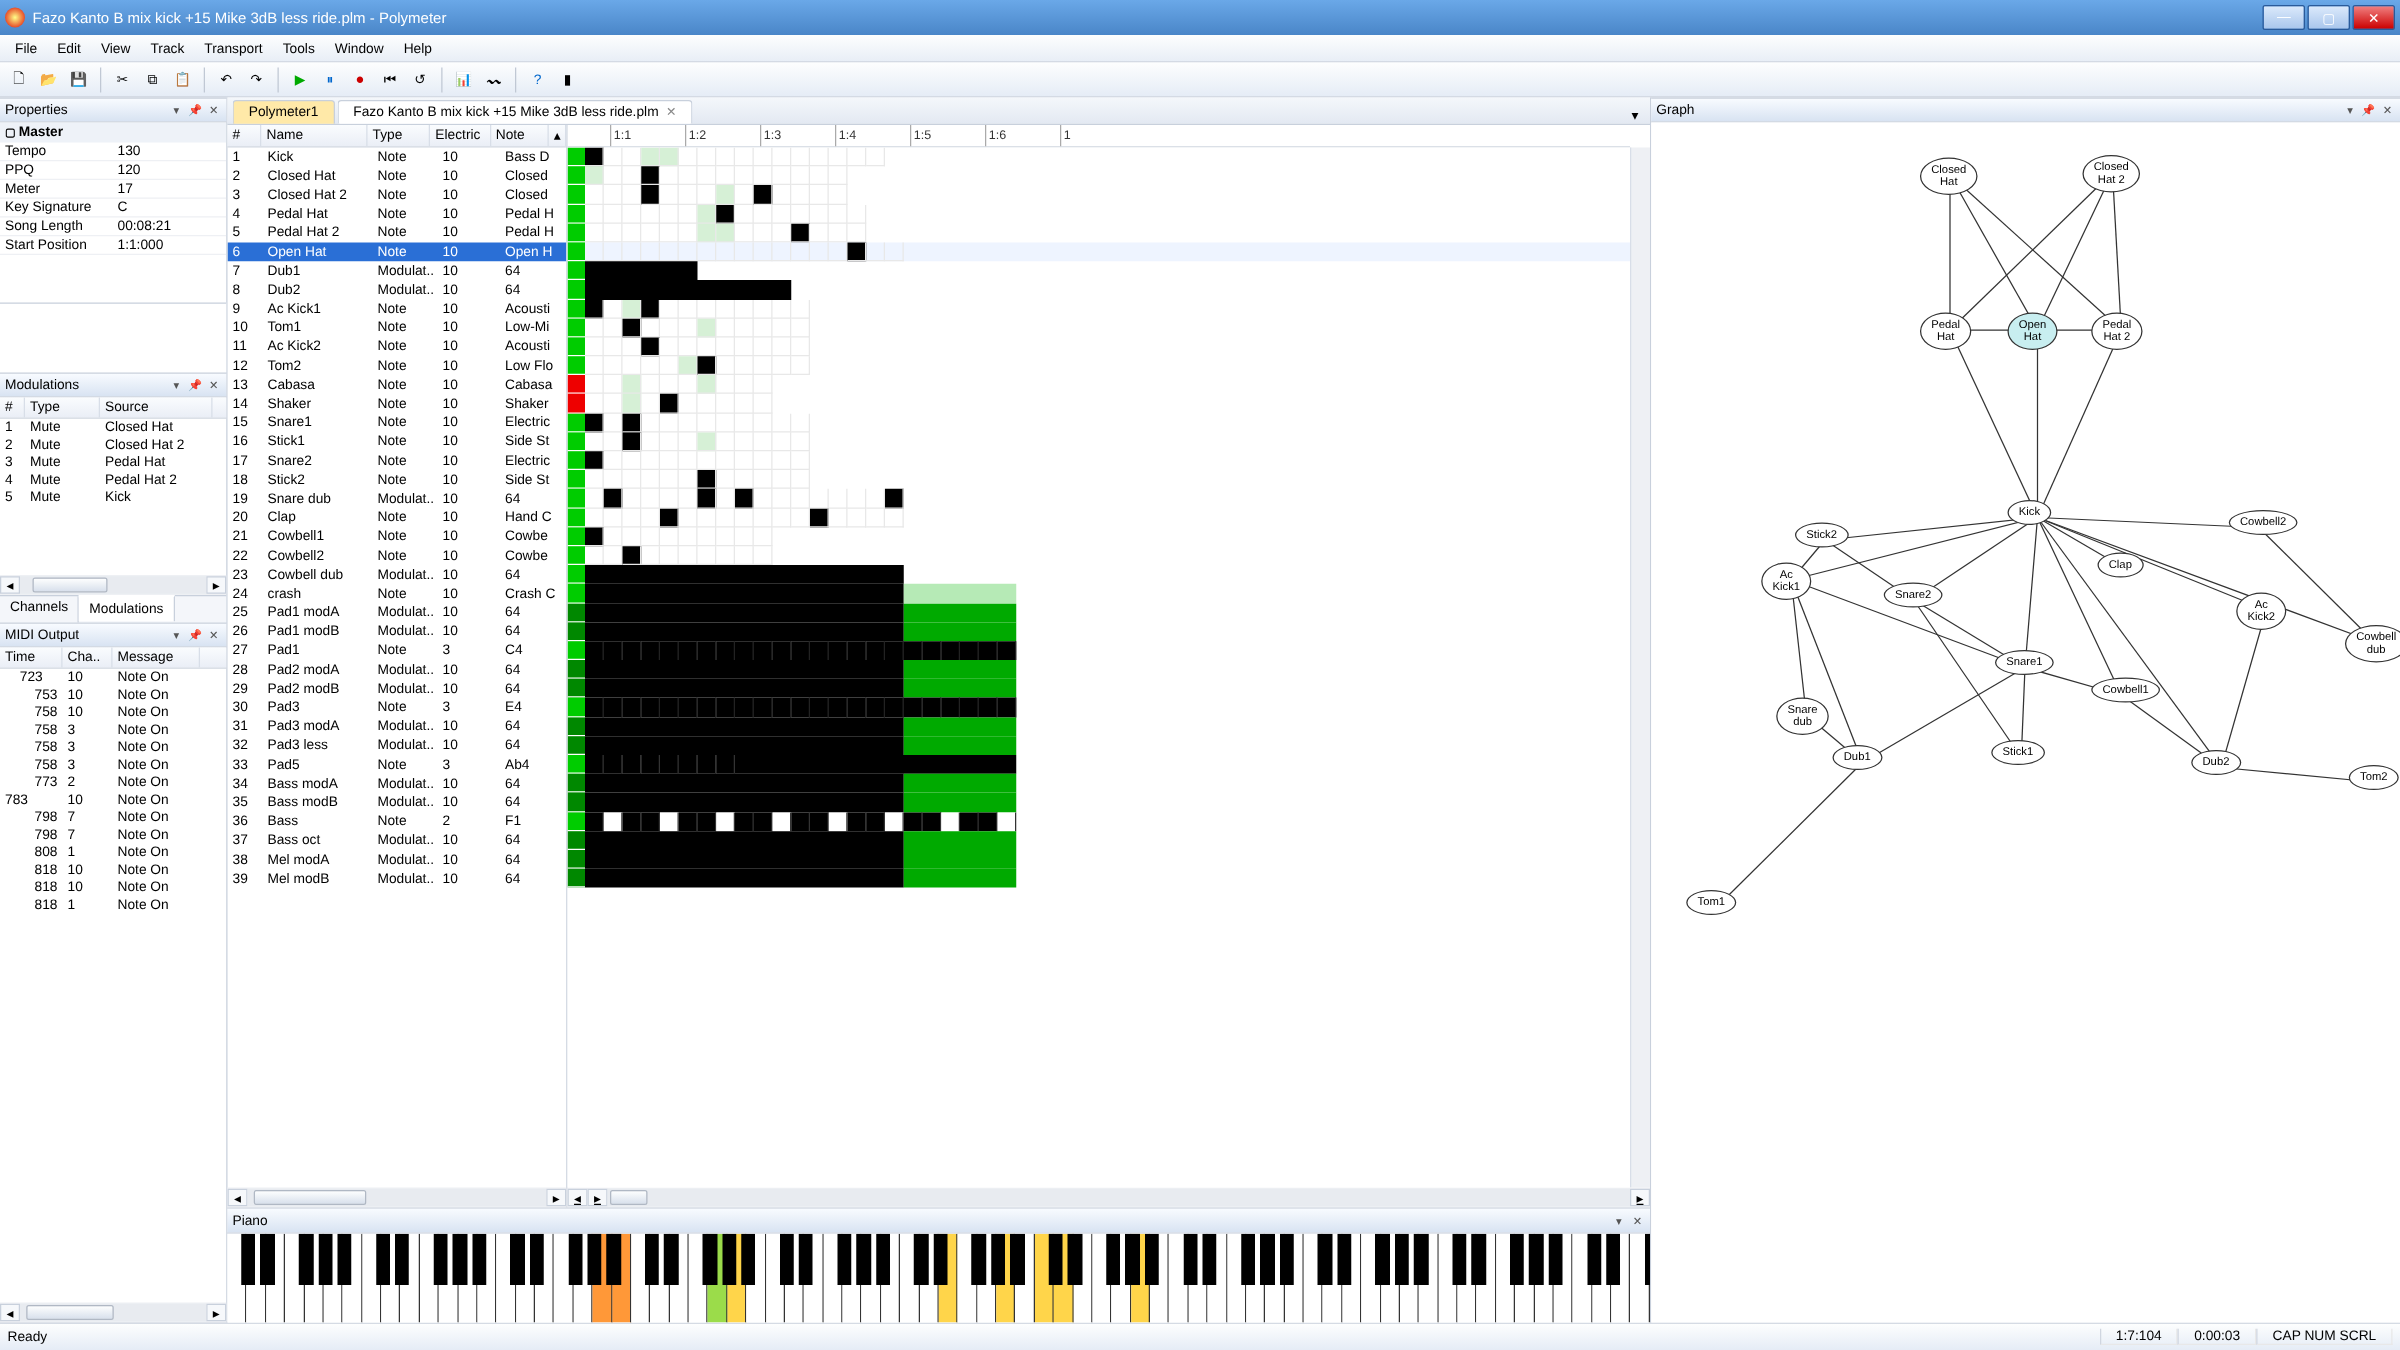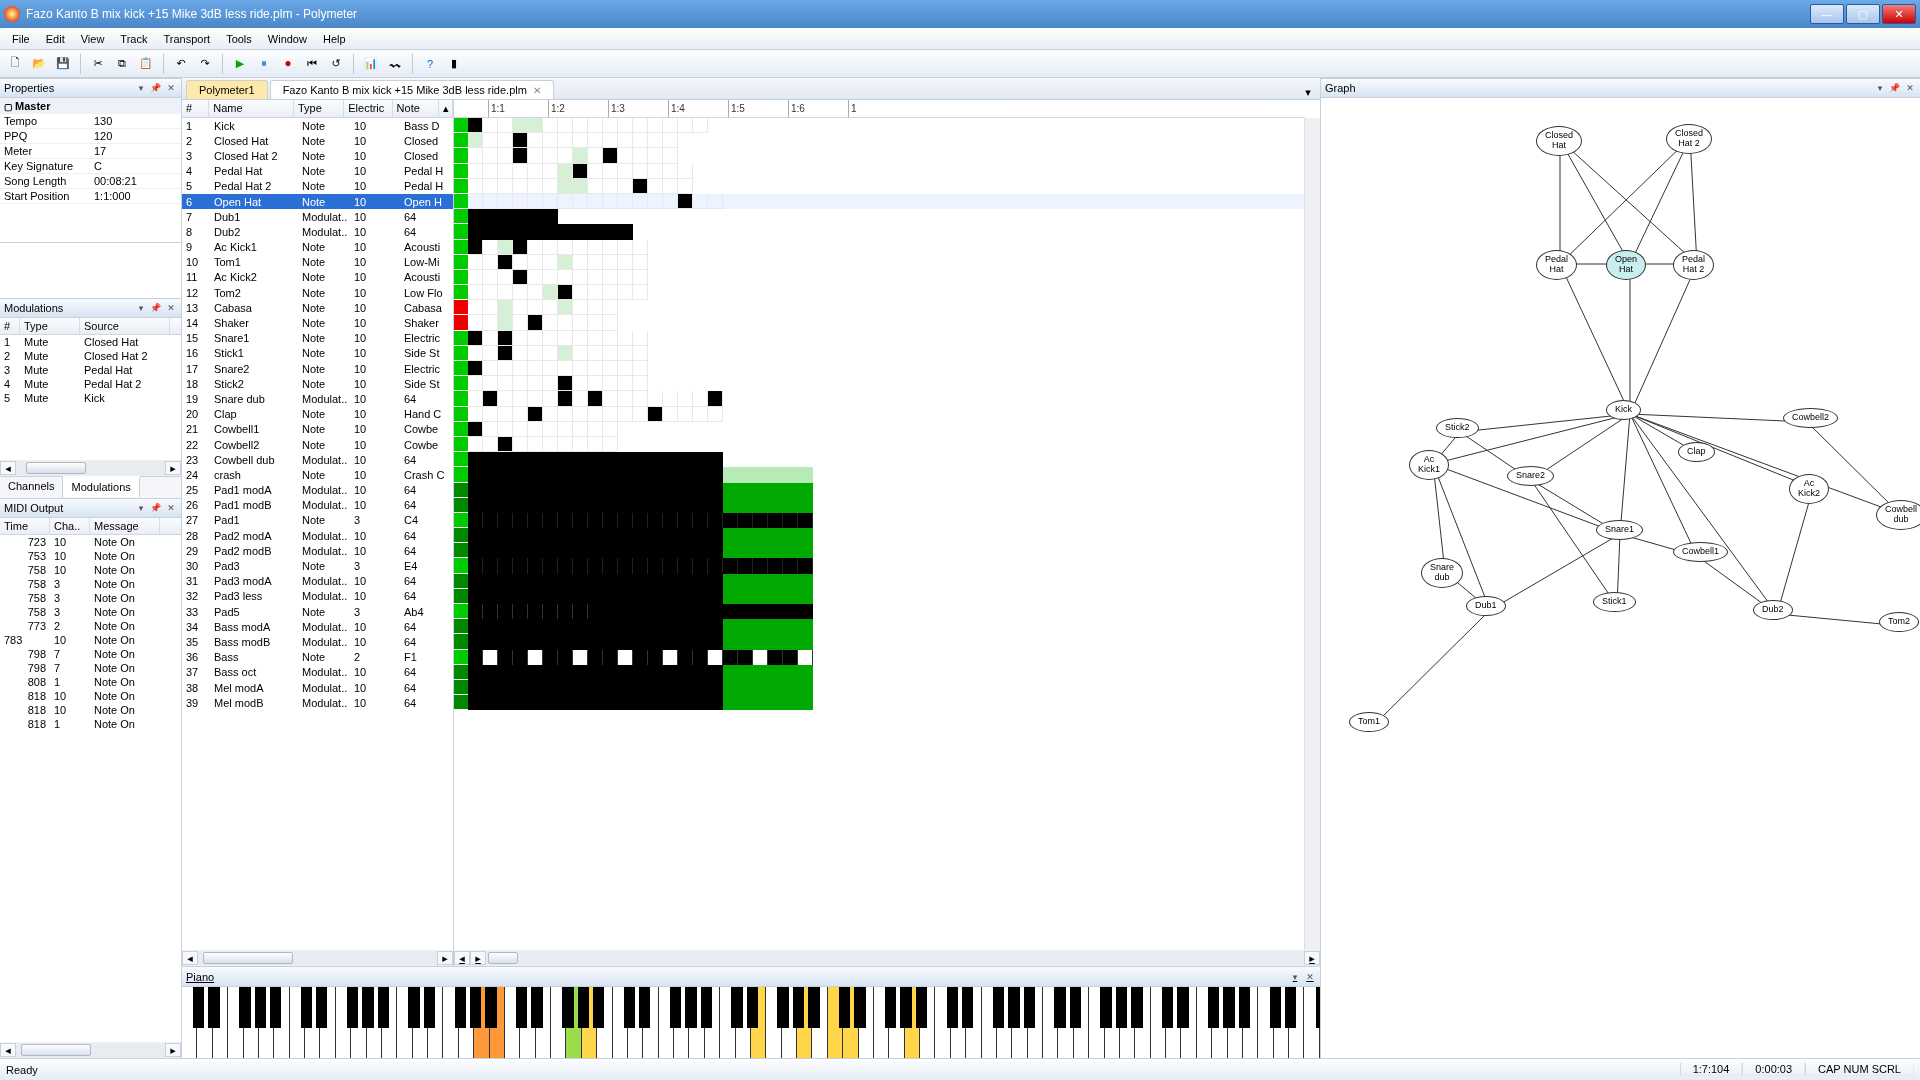--- a/index.html
+++ b/index.html
@@ -105,21 +105,21 @@
 .vscroll { width:16px; background:#eef0f4; border-left:1px solid #d8dee8;}
 
 
 .graph { flex:1; display:flex; flex-direction:column;}
 .graph .canvas { flex:1; position:relative; background:#fff;}
 .gnode { position:absolute; border:1px solid #333; border-radius:50%; background:#fff; font-size:9px; display:flex; align-items:center; justify-content:center; text-align:center; padding:4px 8px; line-height:1.1;}
 .gnode.hl { background:#c8eef0;}
 svg.edges { position:absolute; inset:0; width:100%; height:100%;}
 
 
-.pianopanel { height:92px; display:flex; flex-direction:column; border-top:1px solid #c8d0dc;text-decoration:underline;}
+.pianopanel { height:92px; display:flex; flex-direction:column; border-top:1px solid #c8d0dc;}
 .pianopanel .panelhdr { border-top:none;}
 .piano { flex:1; position:relative; background:#fff; overflow:hidden;}
 .whitekeys { display:flex; height:100%;}
 .wkey { flex:1; border-right:1px solid #333; background:#fff; position:relative;}
 .wkey.y { background:#ffd54a;}
 .wkey.o { background:#ff9838;}
 .wkey.g { background:#9bdc4a;}
 .blackkeys { position:absolute; inset:0; pointer-events:none;}
 .bkey { position:absolute; top:0; width:1.0%; height:58%; background:#000;}
 
@@ -282,21 +282,21 @@
         <div class="pbtn">📌</div>
         <div class="pbtn">✕</div>
       </div>
       <div class="hdrrow" id="midihdr">
           <div style="width:50px">Time</div>
           <div style="width:40px">Cha..</div>
           <div style="width:70px">Message</div>
         </div>
       <div class="body" id="midibody">
           <div class="mrow">
-            <div style="width:50px;text-align:right">723</div>
+            <div style="width:50px;text-align:center">723</div>
             <div style="width:40px">10</div>
             <div style="width:70px">Note On</div>
           </div>
           <div class="mrow">
             <div style="width:50px;text-align:right">753</div>
             <div style="width:40px">10</div>
             <div style="width:70px">Note On</div>
           </div>
           <div class="mrow">
             <div style="width:50px;text-align:right">758</div>

